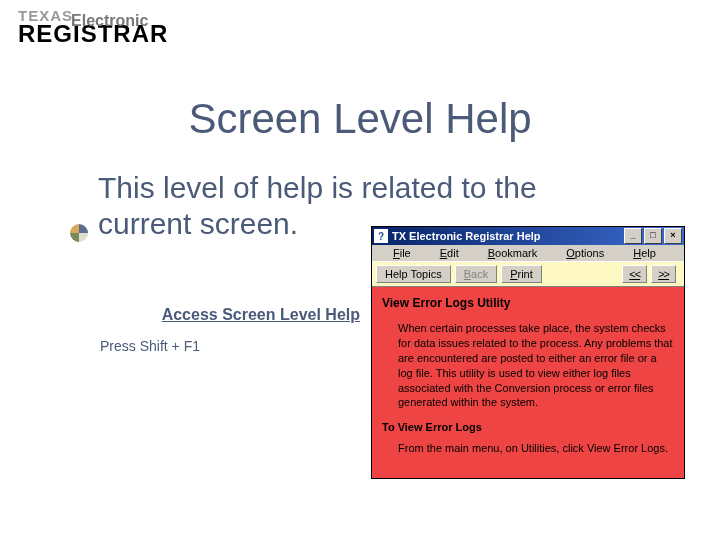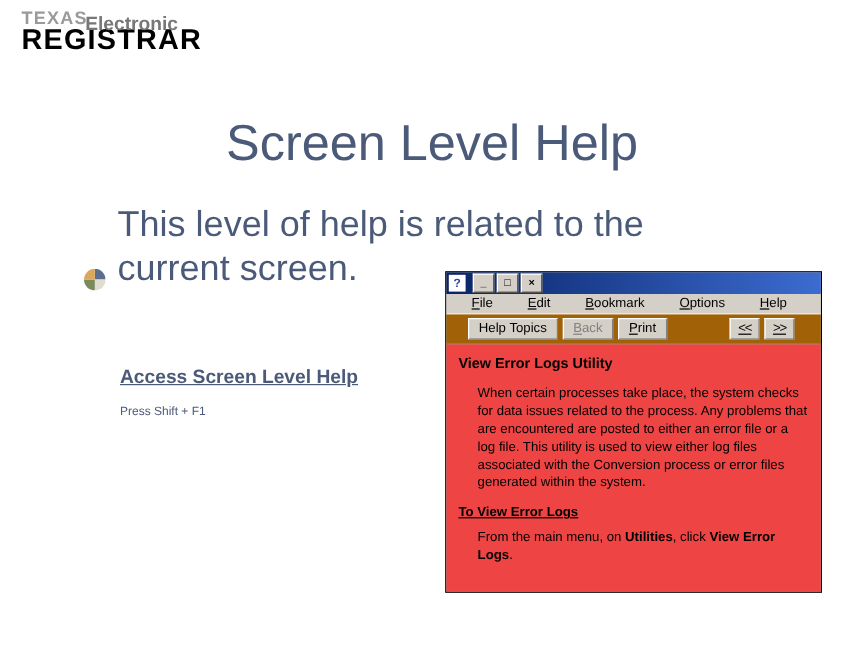--- a/index.html
+++ b/index.html
@@ -88,23 +88,24 @@
     top: 306px;
     left: 100px;
     width: 260px;
   }
   .sub-heading {
     font-size: 16px;
     color: #4a5a78;
     text-decoration: underline;
     font-weight: bold;
     margin-bottom: 14px;
+    text-align: right;
   }
   .sub-body {
-    font-size: 10px;
+    font-size: 14px;
     color: #4a5a78;
   }
 
   
   .help-window {
     position: absolute;
     top: 226px;
     left: 371px;
     width: 312px;
     border: 1px solid #000;
@@ -163,22 +164,22 @@
     background: #d4d0c8;
   }
   .menubar span {
     margin-right: 12px;
     padding-left: 17px;
   }
   .menubar span::first-letter { text-decoration: underline; }
 
   .toolbar {
     display: flex;
-    padding: 3px 18px;
-    background: #a16207;
+    padding: 3px 4px;
+    background: #fef9c3;
     border-top: 1px solid #fff;
     border-bottom: 1px solid #808080;
   }
   .toolbtn {
     border: 1px solid #fff;
     border-right-color: #808080;
     border-bottom-color: #808080;
     padding: 2px 8px;
     margin-right: 4px;
     background: #d4d0c8;
@@ -202,23 +203,22 @@
     font-weight: bold;
     font-size: 12px;
     margin-bottom: 10px;
   }
   .help-body p {
     margin: 0 0 10px 16px;
   }
   .help-body .h2 {
     font-weight: bold;
     margin-bottom: 6px;
-    text-decoration: underline;
-  }
-  .help-body .bold { font-weight: bold; }
+  }
+  .help-body .bold { font-weight: normal; }
 
 </style>
 </head>
 <body>
 
 <div class="slide">
 
   <div class="logo">
     <span class="tex">TEXAS</span><span class="elec">Electronic</span>
     <span class="reg">REGISTRAR</span>
@@ -241,20 +241,21 @@
   </div>
 
   <div class="sub-block">
     <div class="sub-heading">Access Screen Level Help</div>
     <div class="sub-body">Press Shift + F1</div>
   </div>
 
   <div class="help-window">
     <div class="titlebar">
       <span class="appicon">?</span>
+      <span class="caption">TX Electronic Registrar Help</span>
       <span class="winbtns">
         <span class="winbtn">_</span>
         <span class="winbtn">□</span>
         <span class="winbtn">×</span>
       </span>
     </div>
 
     <div class="menubar">
       <span>File</span>
       <span>Edit</span>

